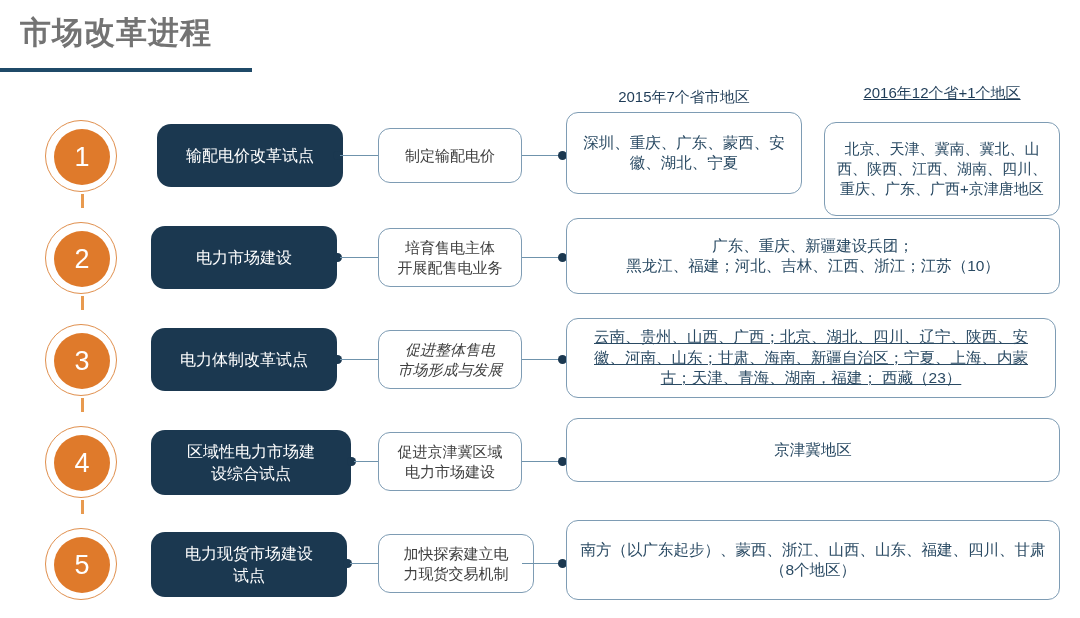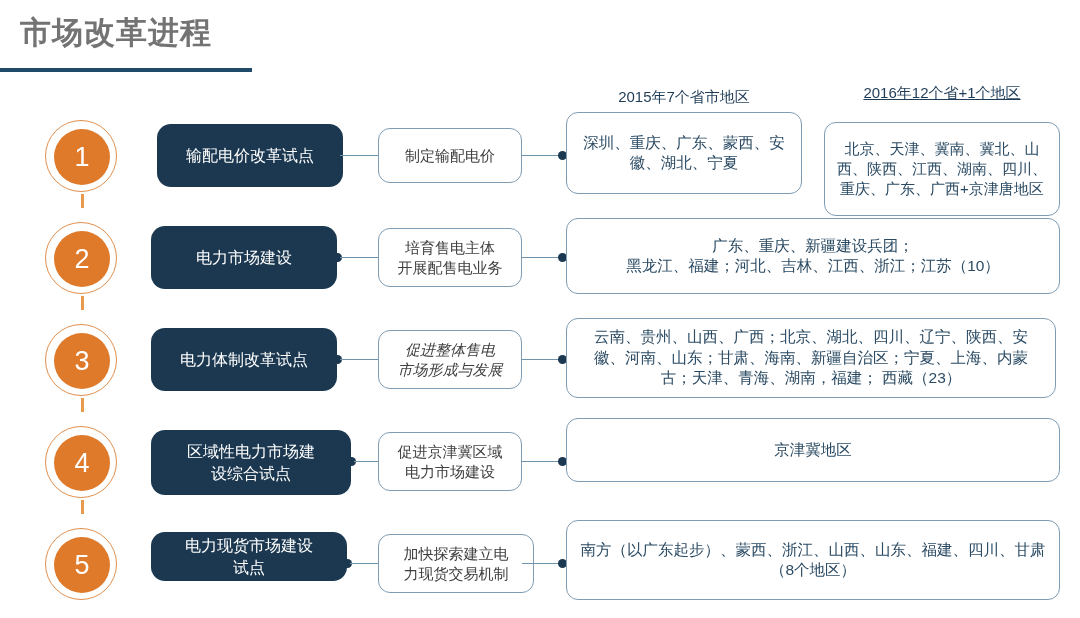--- a/index.html
+++ b/index.html
@@ -171,39 +171,39 @@
 <div class="step-circle" style="left:45px; top:324px;">
   <div class="disc">3</div>
 </div>
 <div class="box box-title" style="left:151px; top:328px; width:186px; height:63px;">电力体制改革试点</div>
 <div class="conn-dot" style="left:333px; top:355px;"></div>
 <div class="conn-line" style="left:340px; top:359px; width:40px;"></div>
 <div class="box box-goal" style="left:378px; top:330px; width:144px; height:59px; white-space:pre-line;font-style:italic;">促进整体售电
 市场形成与发展</div>
 <div class="conn-line" style="left:522px; top:359px; width:44px;"></div>
 <div class="conn-dot" style="left:558px; top:355px;"></div>
-<div class="box box-region" style="left:566px; top:318px; width:490px; height:80px; text-align:center;">云南、贵州、山西、广西；北京、湖北、四川、辽宁、陕西、安徽、河南、山东；甘肃、海南、新疆自治区；宁夏、上海、内蒙古；天津、青海、湖南，福建； 西藏（23）</div>
+<div class="box box-region" style="left:566px; top:318px; width:490px; height:80px; text-align:center;text-decoration:underline;">云南、贵州、山西、广西；北京、湖北、四川、辽宁、陕西、安徽、河南、山东；甘肃、海南、新疆自治区；宁夏、上海、内蒙古；天津、青海、湖南，福建； 西藏（23）</div>
 
 <div class="step-circle" style="left:45px; top:426px;">
   <div class="disc">4</div>
 </div>
 <div class="box box-title" style="left:151px; top:430px; width:200px; height:65px; white-space:pre-line;">区域性电力市场建
 设综合试点</div>
 <div class="conn-dot" style="left:347px; top:457px;"></div>
 <div class="conn-line" style="left:354px; top:461px; width:26px;"></div>
 <div class="box box-goal" style="left:378px; top:432px; width:144px; height:59px; white-space:pre-line;">促进京津冀区域
 电力市场建设</div>
 <div class="conn-line" style="left:522px; top:461px; width:44px;"></div>
 <div class="conn-dot" style="left:558px; top:457px;"></div>
 <div class="box box-region" style="left:566px; top:418px; width:494px; height:64px;">京津冀地区</div>
 
 <div class="step-circle" style="left:45px; top:528px;">
   <div class="disc">5</div>
 </div>
-<div class="box box-title" style="left:151px; top:532px; width:196px; height:49px; white-space:pre-line;">电力现货市场建设
+<div class="box box-title" style="left:151px; top:532px; width:196px; height:65px; white-space:pre-line;">电力现货市场建设
 试点</div>
 <div class="conn-dot" style="left:343px; top:559px;"></div>
 <div class="conn-line" style="left:350px; top:563px; width:30px;"></div>
 <div class="box box-goal" style="left:378px; top:534px; width:156px; height:59px; white-space:pre-line;">加快探索建立电
 力现货交易机制</div>
 <div class="conn-line" style="left:522px; top:563px; width:44px;"></div>
 <div class="conn-dot" style="left:558px; top:559px;"></div>
 <div class="box box-region" style="left:566px; top:520px; width:494px; height:80px;">南方（以广东起步）、蒙西、浙江、山西、山东、福建、四川、甘肃（8个地区）</div>
 
 </body></html>

